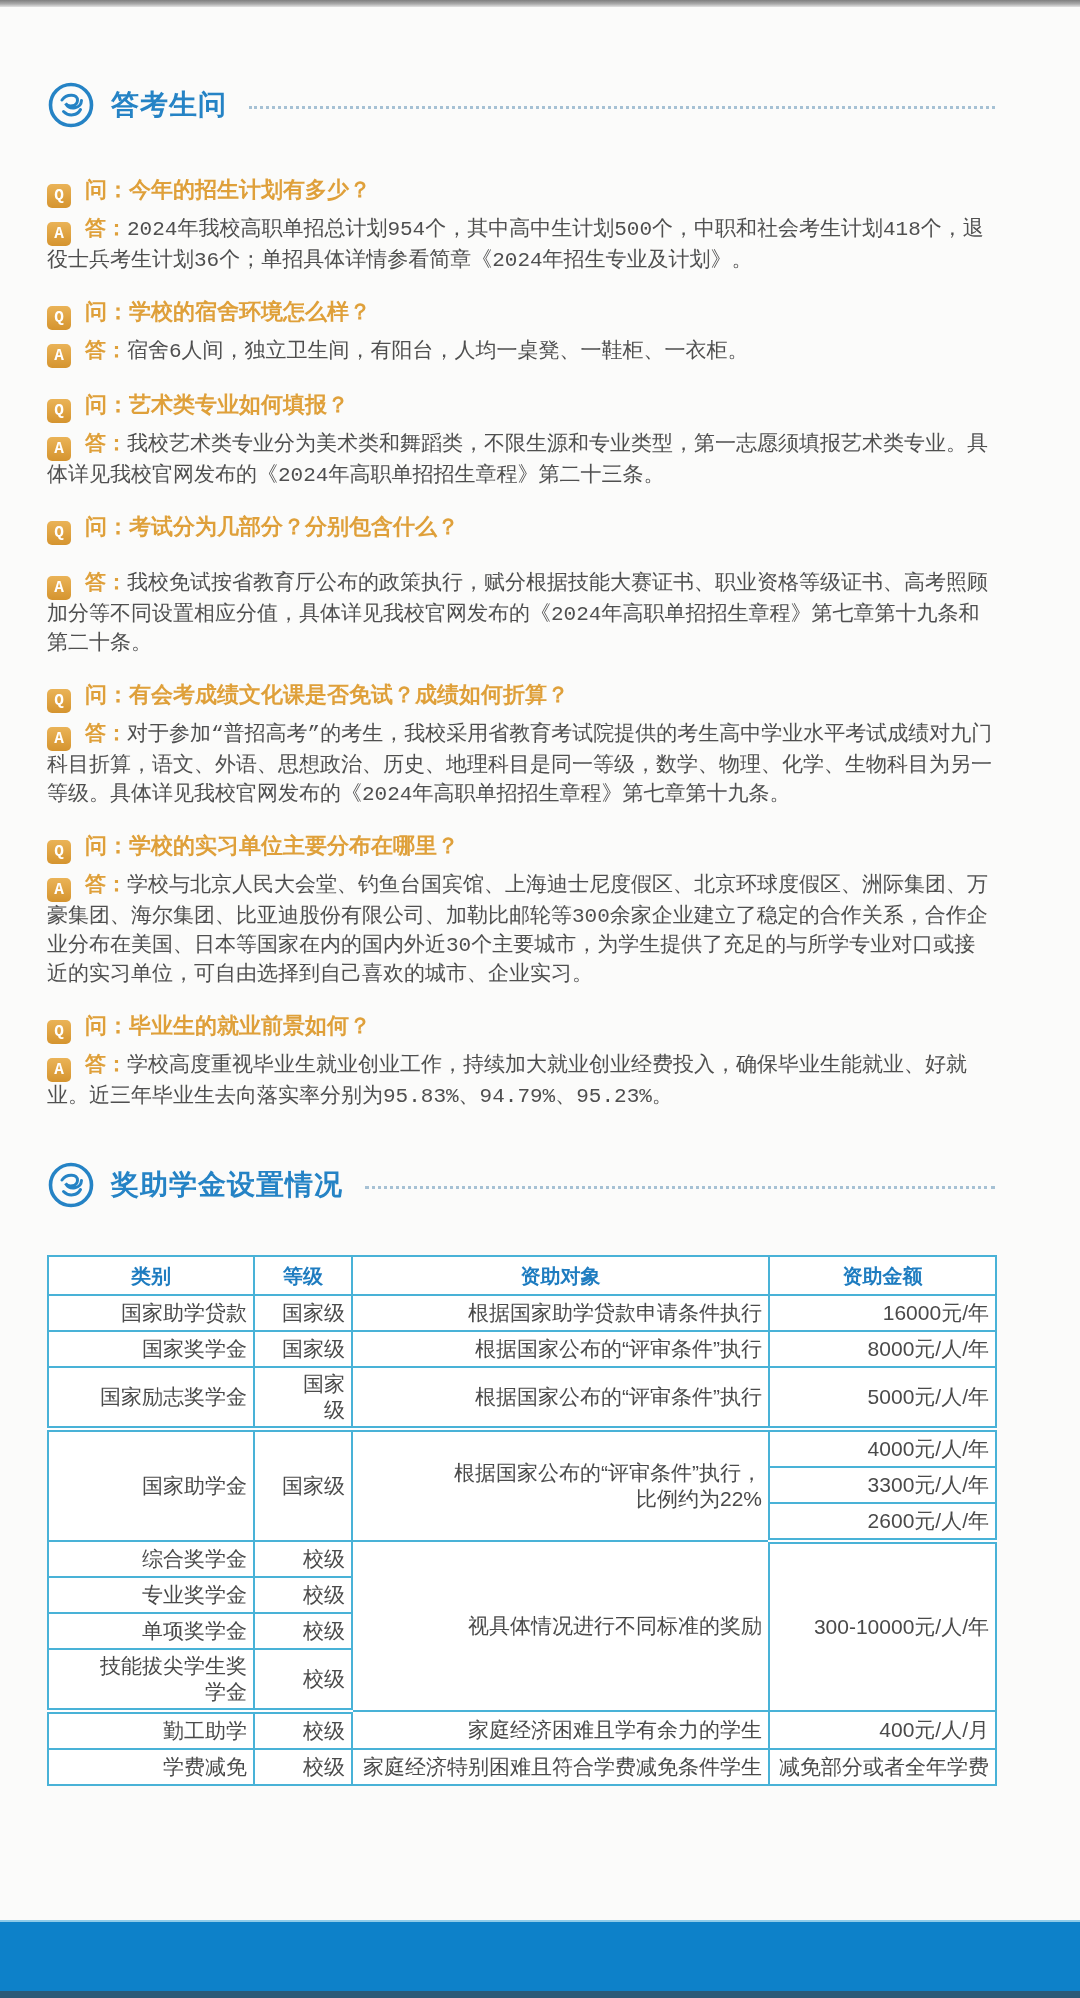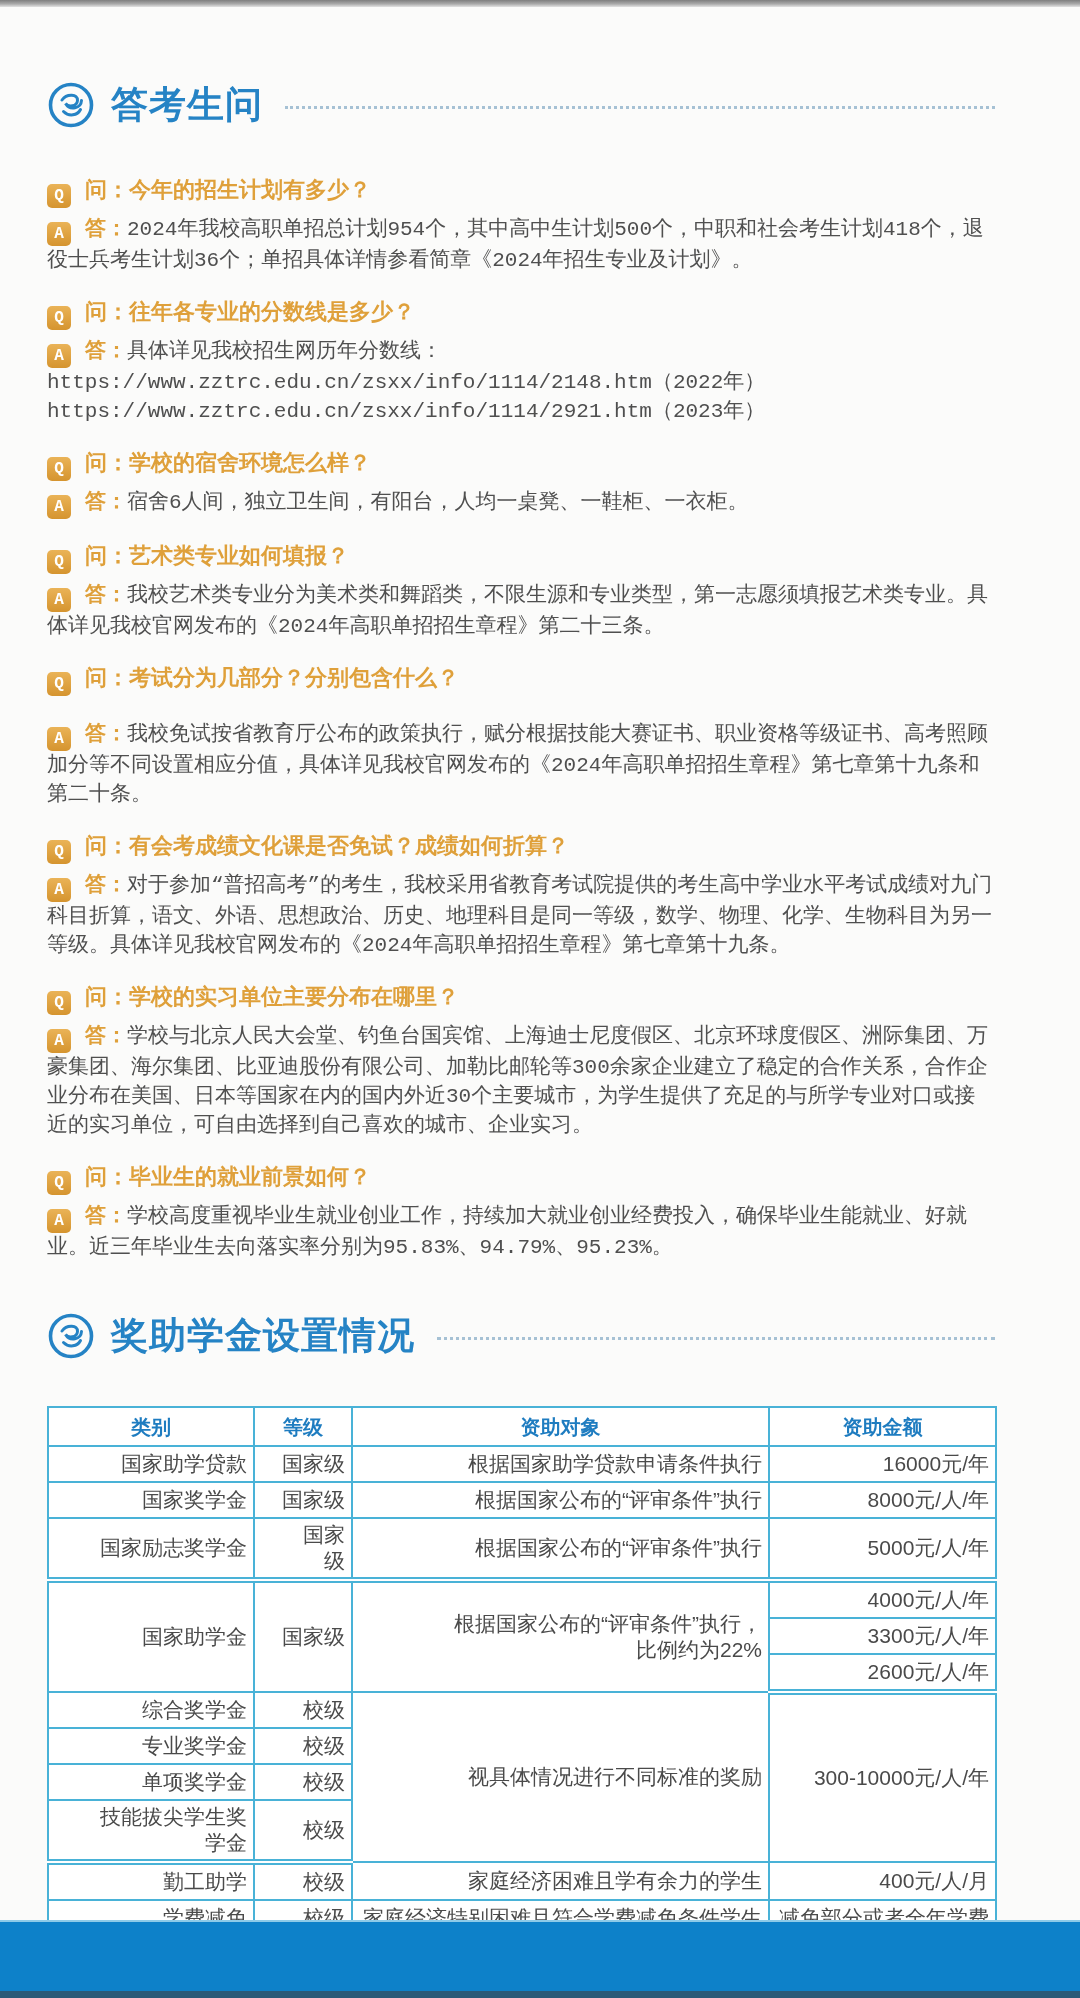--- a/index.html
+++ b/index.html
@@ -16,21 +16,21 @@
     background:linear-gradient(180deg,#7f7f7f 0%,#a9a9a9 55%,#e2e2e2 100%);
   }
   .content{padding:0 85px 0 47px;}
   
   .sec-header{display:flex;align-items:center;height:52px;}
   .sec-header.first{margin-top:72px;}
   .sec-header.second{margin-top:48px;}
   .logo-badge{width:48px;height:48px;color:#2583c5;flex:0 0 auto;margin-right:16px;}
   .logo-badge svg{width:48px;height:48px;display:block;}
   .sec-title{
-    font-size:37px;font-weight:bold;color:#2583c5;
+    font-size:28px;font-weight:bold;color:#2583c5;
     letter-spacing:1px;white-space:nowrap;line-height:52px;
   }
   .dotted{
     flex:1;margin-left:22px;height:0;
     border-top:3px dotted #a6c1d4;align-self:center;position:relative;top:2px;
   }
   
   .qa-list{margin-top:46px;font-family:Liberation Mono, monospace;}
   .qa-item{margin-bottom:24px;}
   .qa-q{font-size:22px;font-weight:bold;color:#dfa03a;line-height:30px;margin:0 0 7px 0;}
@@ -93,26 +93,20 @@
       <span class="sec-title">答考生问</span>
       <span class="dotted"></span>
     </div>
 
     <div class="qa-list">
   <div class="qa-item">
     <p class="qa-q"><span class="badge">Q</span><span>问：</span><span>今年的招生计划有多少？</span></p>
     <p class="qa-a"><span class="badge">A</span><span class="a-label">答：</span><span class="a-text">2024年我校高职单招总计划954个，其中高中生计划500个，中职和社会考生计划418个，退役士兵考生计划36个；单招具体详情参看简章《2024年招生专业及计划》。</span></p>
   </div>
 
-  <div class="qa-item">
-    <p class="qa-q"><span class="badge">Q</span><span>问：</span><span>往年各专业的分数线是多少？</span></p>
-    <p class="qa-a"><span class="badge">A</span><span class="a-label">答：</span><span class="a-text">具体详见我校招生网历年分数线：
-https://www.zztrc.edu.cn/zsxx/info/1114/2148.htm（2022年）
-https://www.zztrc.edu.cn/zsxx/info/1114/2921.htm（2023年）</span></p>
-  </div>
 
   <div class="qa-item">
     <p class="qa-q"><span class="badge">Q</span><span>问：</span><span>学校的宿舍环境怎么样？</span></p>
     <p class="qa-a"><span class="badge">A</span><span class="a-label">答：</span><span class="a-text">宿舍6人间，独立卫生间，有阳台，人均一桌凳、一鞋柜、一衣柜。</span></p>
   </div>
 
   <div class="qa-item">
     <p class="qa-q"><span class="badge">Q</span><span>问：</span><span>艺术类专业如何填报？</span></p>
     <p class="qa-a"><span class="badge">A</span><span class="a-label">答：</span><span class="a-text">我校艺术类专业分为美术类和舞蹈类，不限生源和专业类型，第一志愿须填报艺术类专业。具体详见我校官网发布的《2024年高职单招招生章程》第二十三条。</span></p>
   </div>

